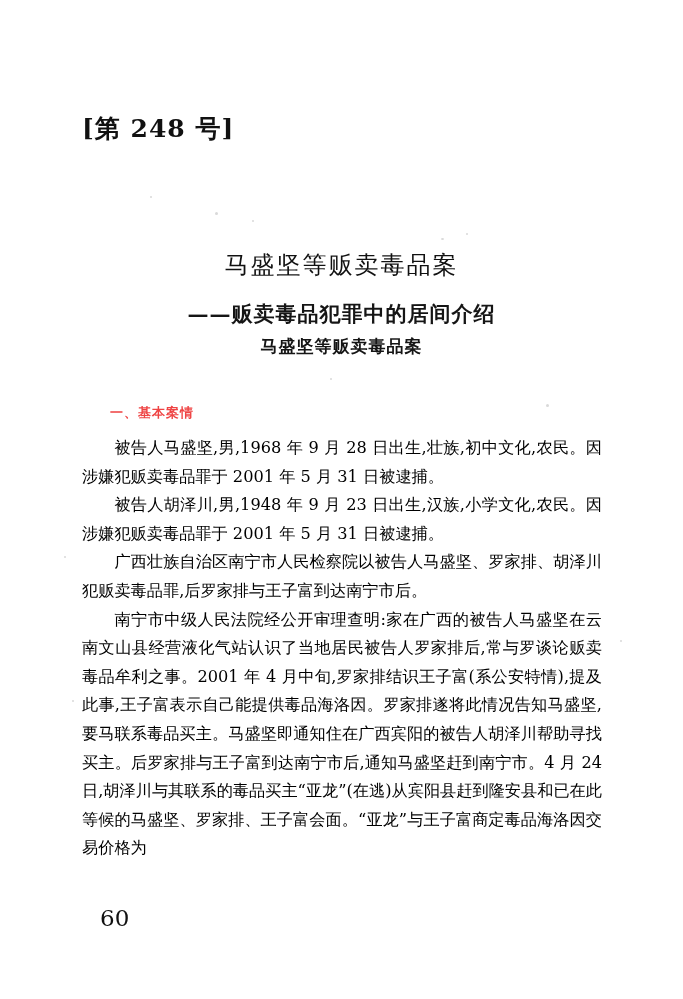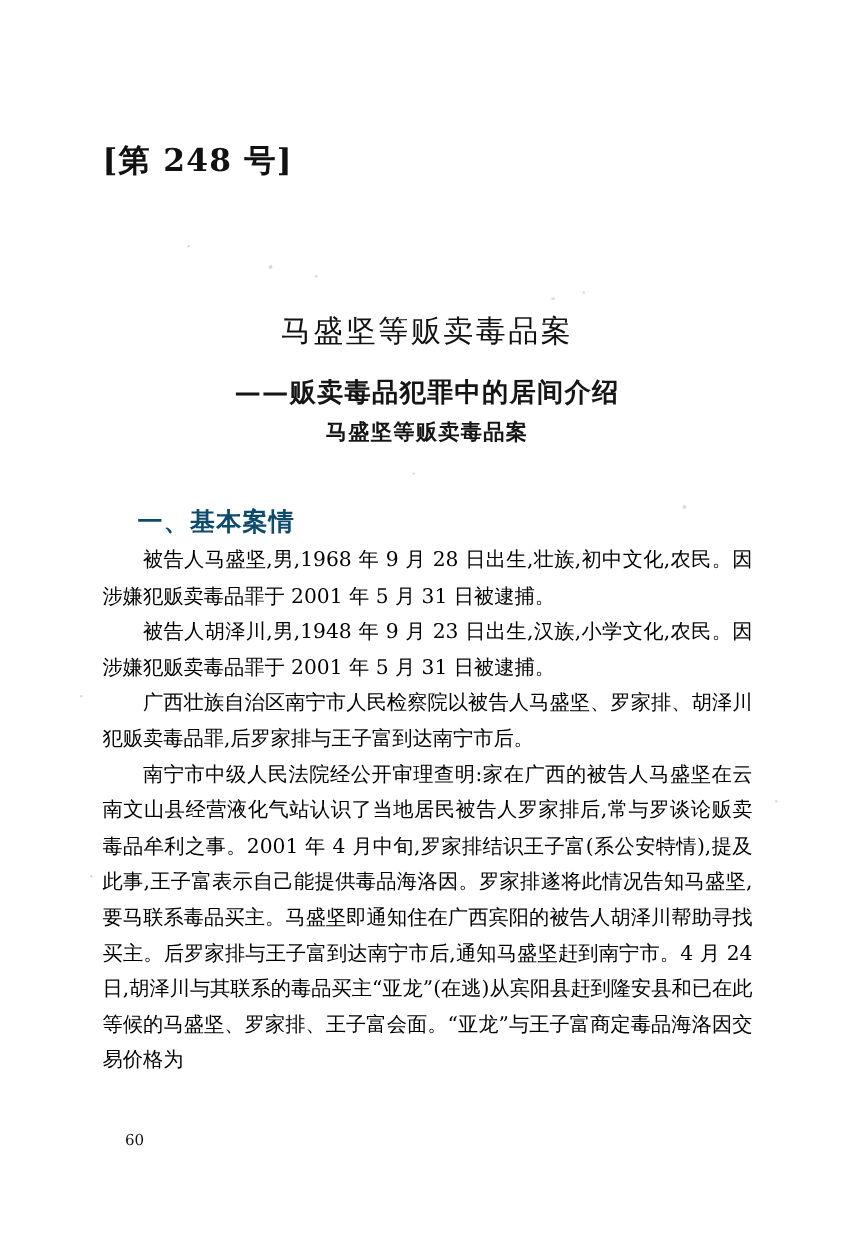--- a/index.html
+++ b/index.html
@@ -70,25 +70,25 @@
     letter-spacing: 1px;
     color: #151515;
     line-height: 1.65;
     font-family: "DejaVu Serif", "Liberation Serif", serif;
   }
 
   .section-heading {
     position: absolute;
     left: 110px;
     top: 404px;
-    font-size: 20px;
+    font-size: 13px;
     font-weight: 700;
     letter-spacing: 1px;
     font-family: "DejaVu Sans", "Liberation Sans", sans-serif;
-    color: #0c4a6e;
+    color: #ef4444;
   }
 
   .body-text {
     position: absolute;
     left: 82px;
     top: 434px;
     width: 520px;
     font-size: 16.2px;
     line-height: 28.6px;
     text-align: justify;
@@ -98,21 +98,21 @@
   }
   .body-text p {
     margin: 0;
     text-indent: 2em;
   }
 
   .page-number {
     position: absolute;
     left: 100px;
     top: 905px;
-    font-size: 12px;
+    font-size: 23px;
     font-family: "DejaVu Serif", "Liberation Serif", serif;
     color: #111;
   }
 </style>
 </head>
 <body>
 
 <div class="page">
 
   <div class="speck" style="left:215px; top:212px; width:3px; height:3px;"></div>

